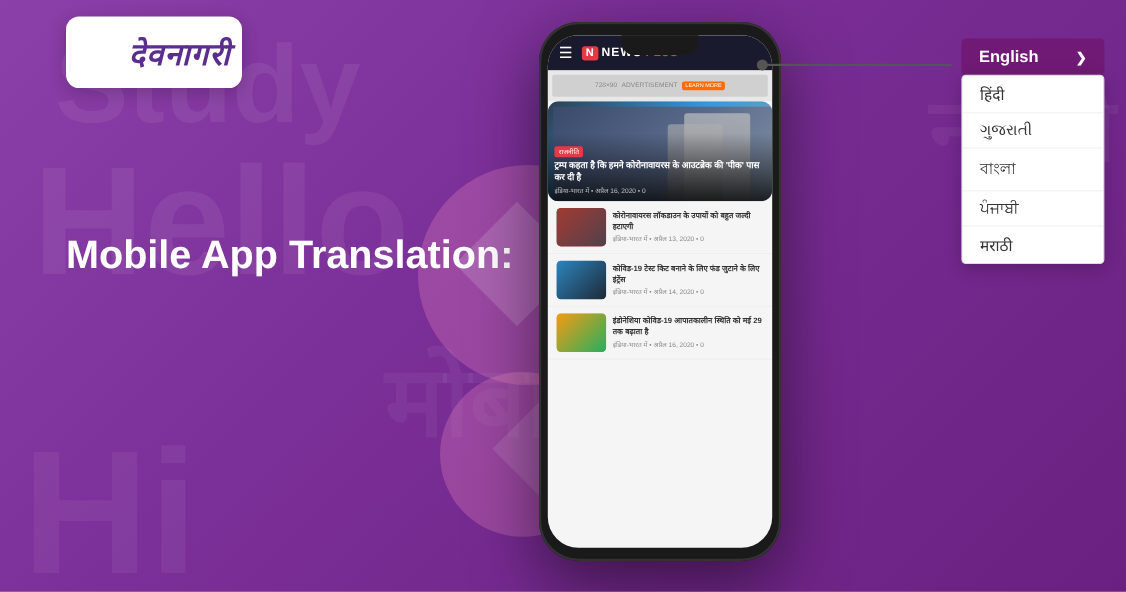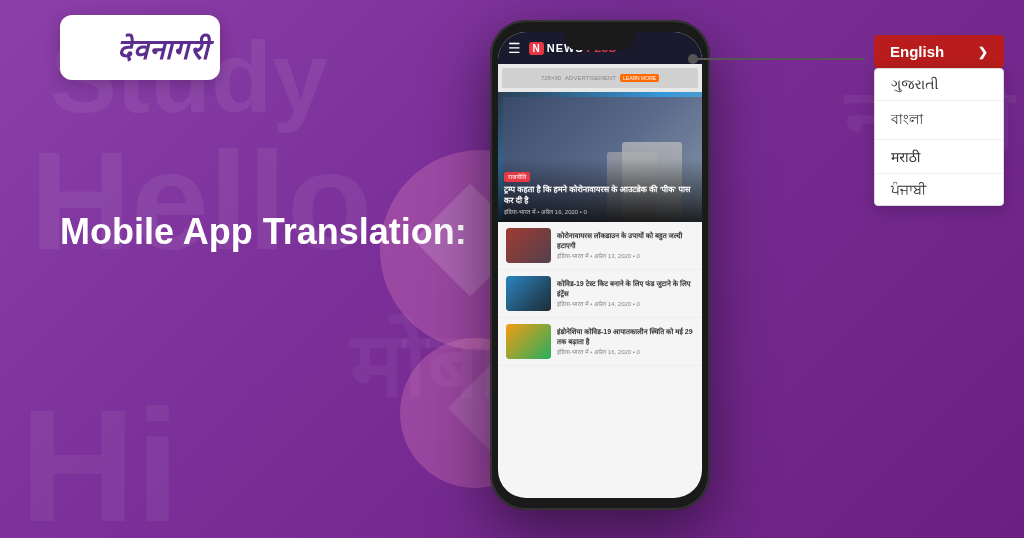--- a/index.html
+++ b/index.html
@@ -193,23 +193,24 @@
     .news-content {
       flex: 1;
       overflow: hidden;
       display: flex;
       flex-direction: column;
     }
 
     
     .main-news {
       position: relative;
-      height: 130px;
+      height: 91px;
       flex-shrink: 0;
       overflow: hidden;
+      border-radius: 10px;
     }
     .main-news-img {
       width: 100%;
       height: 100%;
       background: linear-gradient(135deg, #2c3e50, #3498db, #95a5a6);
       position: relative;
       overflow: hidden;
     }
     .main-news-overlay {
       position: absolute;
@@ -323,21 +324,21 @@
     }
 
     
     .dropdown-container {
       position: absolute;
       top: 35px;
       right: 20px;
       z-index: 100;
     }
     .dropdown-selected {
-      background: #b91c1c;
+      background: #701a75;
       color: white;
       padding: 8px 16px;
       border-radius: 4px;
       font-size: 15px;
       font-weight: 600;
       display: flex;
       align-items: center;
       gap: 12px;
       cursor: pointer;
       min-width: 130px;
@@ -492,18 +493,19 @@
 
 <div class="connector-dot"></div>
 <div class="connector-line"></div>
 
 <div class="dropdown-container">
   <div class="dropdown-selected">
     <span>English</span>
     <span class="dropdown-arrow">❯</span>
   </div>
   <div class="dropdown-menu">
+    <div class="dropdown-item">हिंदी</div>
     <div class="dropdown-item">ગુજરાતી</div>
     <div class="dropdown-item">বাংলা</div>
+    <div class="dropdown-item">ਪੰਜਾਬੀ</div>
     <div class="dropdown-item">मराठी</div>
-    <div class="dropdown-item">ਪੰਜਾਬੀ</div>
   </div>
 </div>
 
 </body></html>

